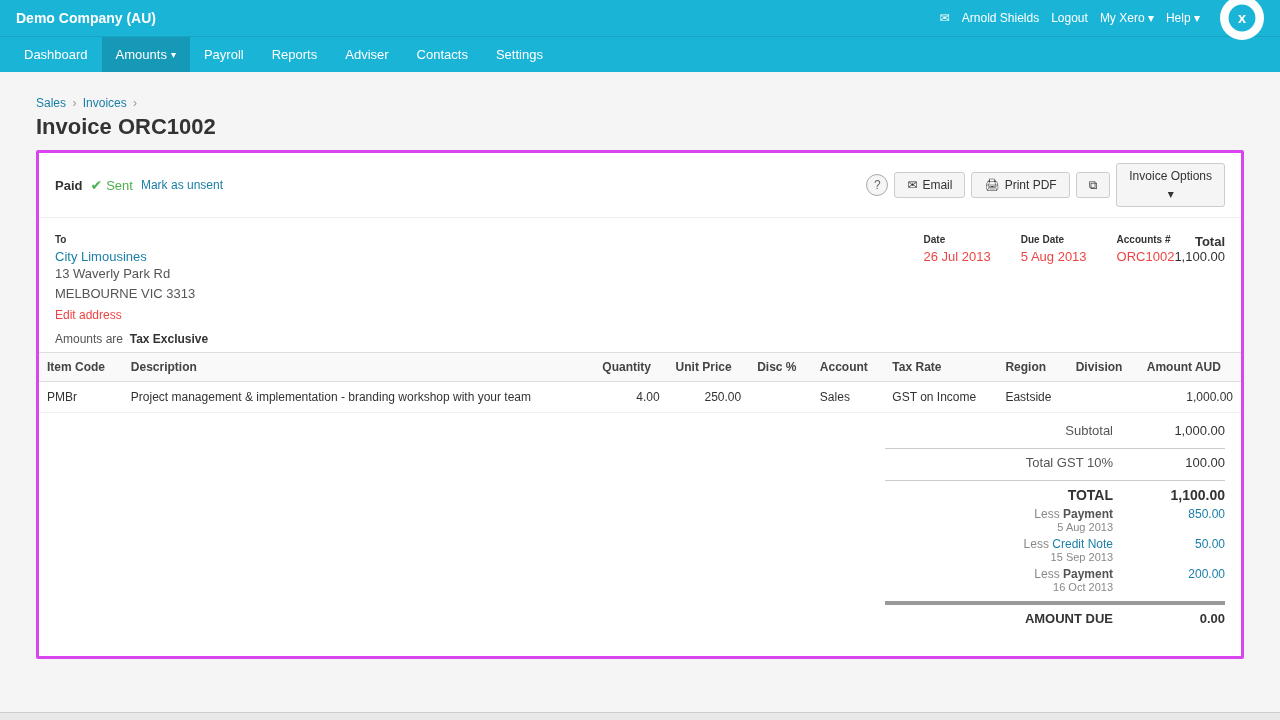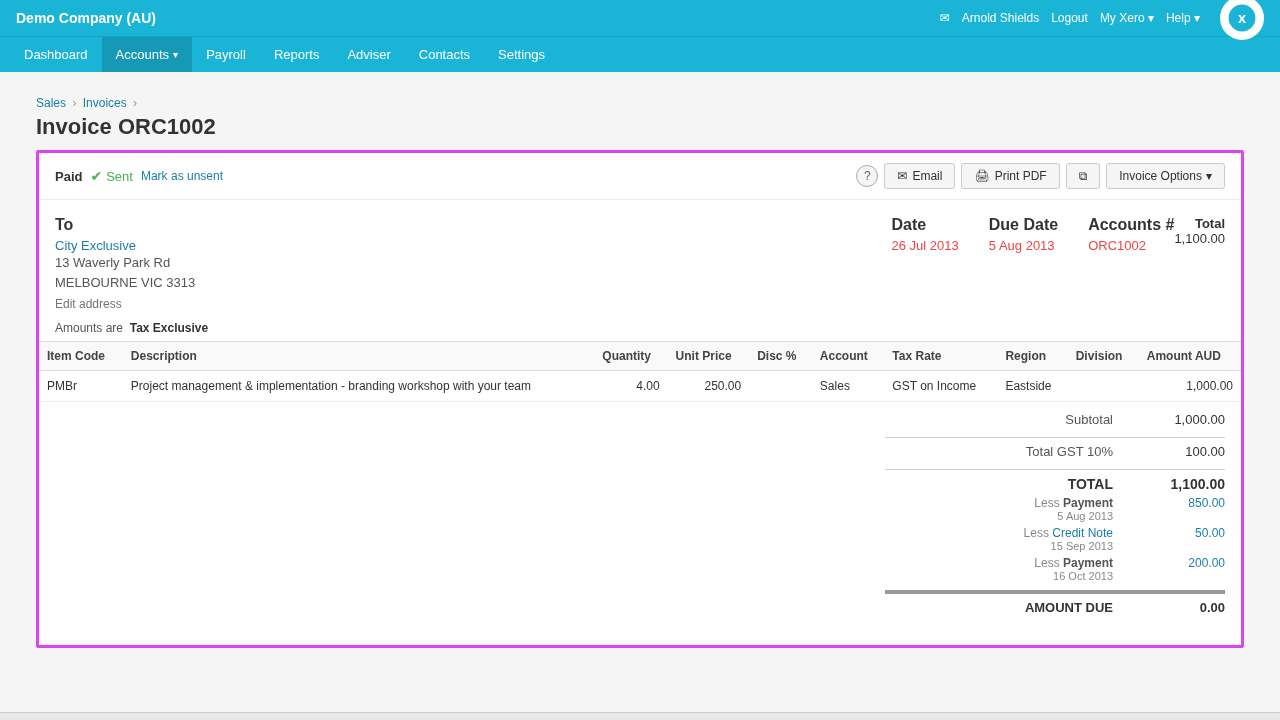--- a/index.html
+++ b/index.html
@@ -95,34 +95,34 @@
     .action-btn {
       display: flex; align-items: center; gap: 5px;
       padding: 5px 12px; background: #f5f5f5;
       border: 1px solid #ccc; border-radius: 3px;
       cursor: pointer; font-size: 12px; color: #333;
     }
     .invoice-options-btn {
       display: flex; align-items: center; gap: 4px;
       padding: 5px 12px; background: #f5f5f5;
       border: 1px solid #ccc; border-radius: 3px;
-      cursor: pointer; font-size: 12px; color: #333;
+      cursor: pointer; font-size: 12px; color: #333; flex-direction: column;
     }
 
     
     #invoice-header {
       padding: 16px 16px 10px;
       display: flex;
       justify-content: space-between;
     }
     #invoice-to { flex: 1; }
-    .field-label { font-weight: bold; color: #333; font-size: 16px; margin-bottom: 4px; }
+    .field-label { font-weight: bold; color: #333; font-size: 10px; margin-bottom: 4px; }
     .to-name { color: #1a7fa8; text-decoration: none; }
     .to-address { color: #555; font-size: 13px; line-height: 1.5; }
-    .edit-address { color: #737373; text-decoration: none; font-size: 12px; }
+    .edit-address { color: #ef4444; text-decoration: none; font-size: 12px; }
 
     #invoice-meta { display: flex; gap: 30px; }
     .meta-field { }
     .meta-value { color: #ef4444; font-size: 13px; }
 
     #invoice-total-right { text-align: right; }
     .total-label { font-weight: bold; font-size: 13px; }
     .total-value { font-size: 13px; }
 
     
@@ -213,21 +213,21 @@
       </svg>
     </div>
   </div>
 </div>
 
 <div id="navbar">
   <a class="nav-item">
     <span>Dashboard</span>
   </a>
   <a class="nav-item active">
-    <span>Accounts</span>
+    <span>Amounts</span>
     <span class="caret">▾</span>
   </a>
   <a class="nav-item">
     <span>Payroll</span>
   </a>
   <a class="nav-item">
     <span>Reports</span>
   </a>
   <a class="nav-item">
     <span>Adviser</span>
@@ -279,21 +279,21 @@
           <span>Invoice Options</span>
           <span>▾</span>
         </button>
       </div>
     </div>
 
     <div id="invoice-header">
       <div id="invoice-to">
         <div class="field-label">To</div>
         <div>
-          <a href="#" class="to-name">City Exclusive</a>
+          <a href="#" class="to-name">City Limousines</a>
         </div>
         <div class="to-address">13 Waverly Park Rd</div>
         <div class="to-address">MELBOURNE VIC 3313</div>
         <div style="margin-top:4px;">
           <a href="#" class="edit-address">Edit address</a>
         </div>
       </div>
 
       <div id="invoice-meta">
         <div class="meta-field">

